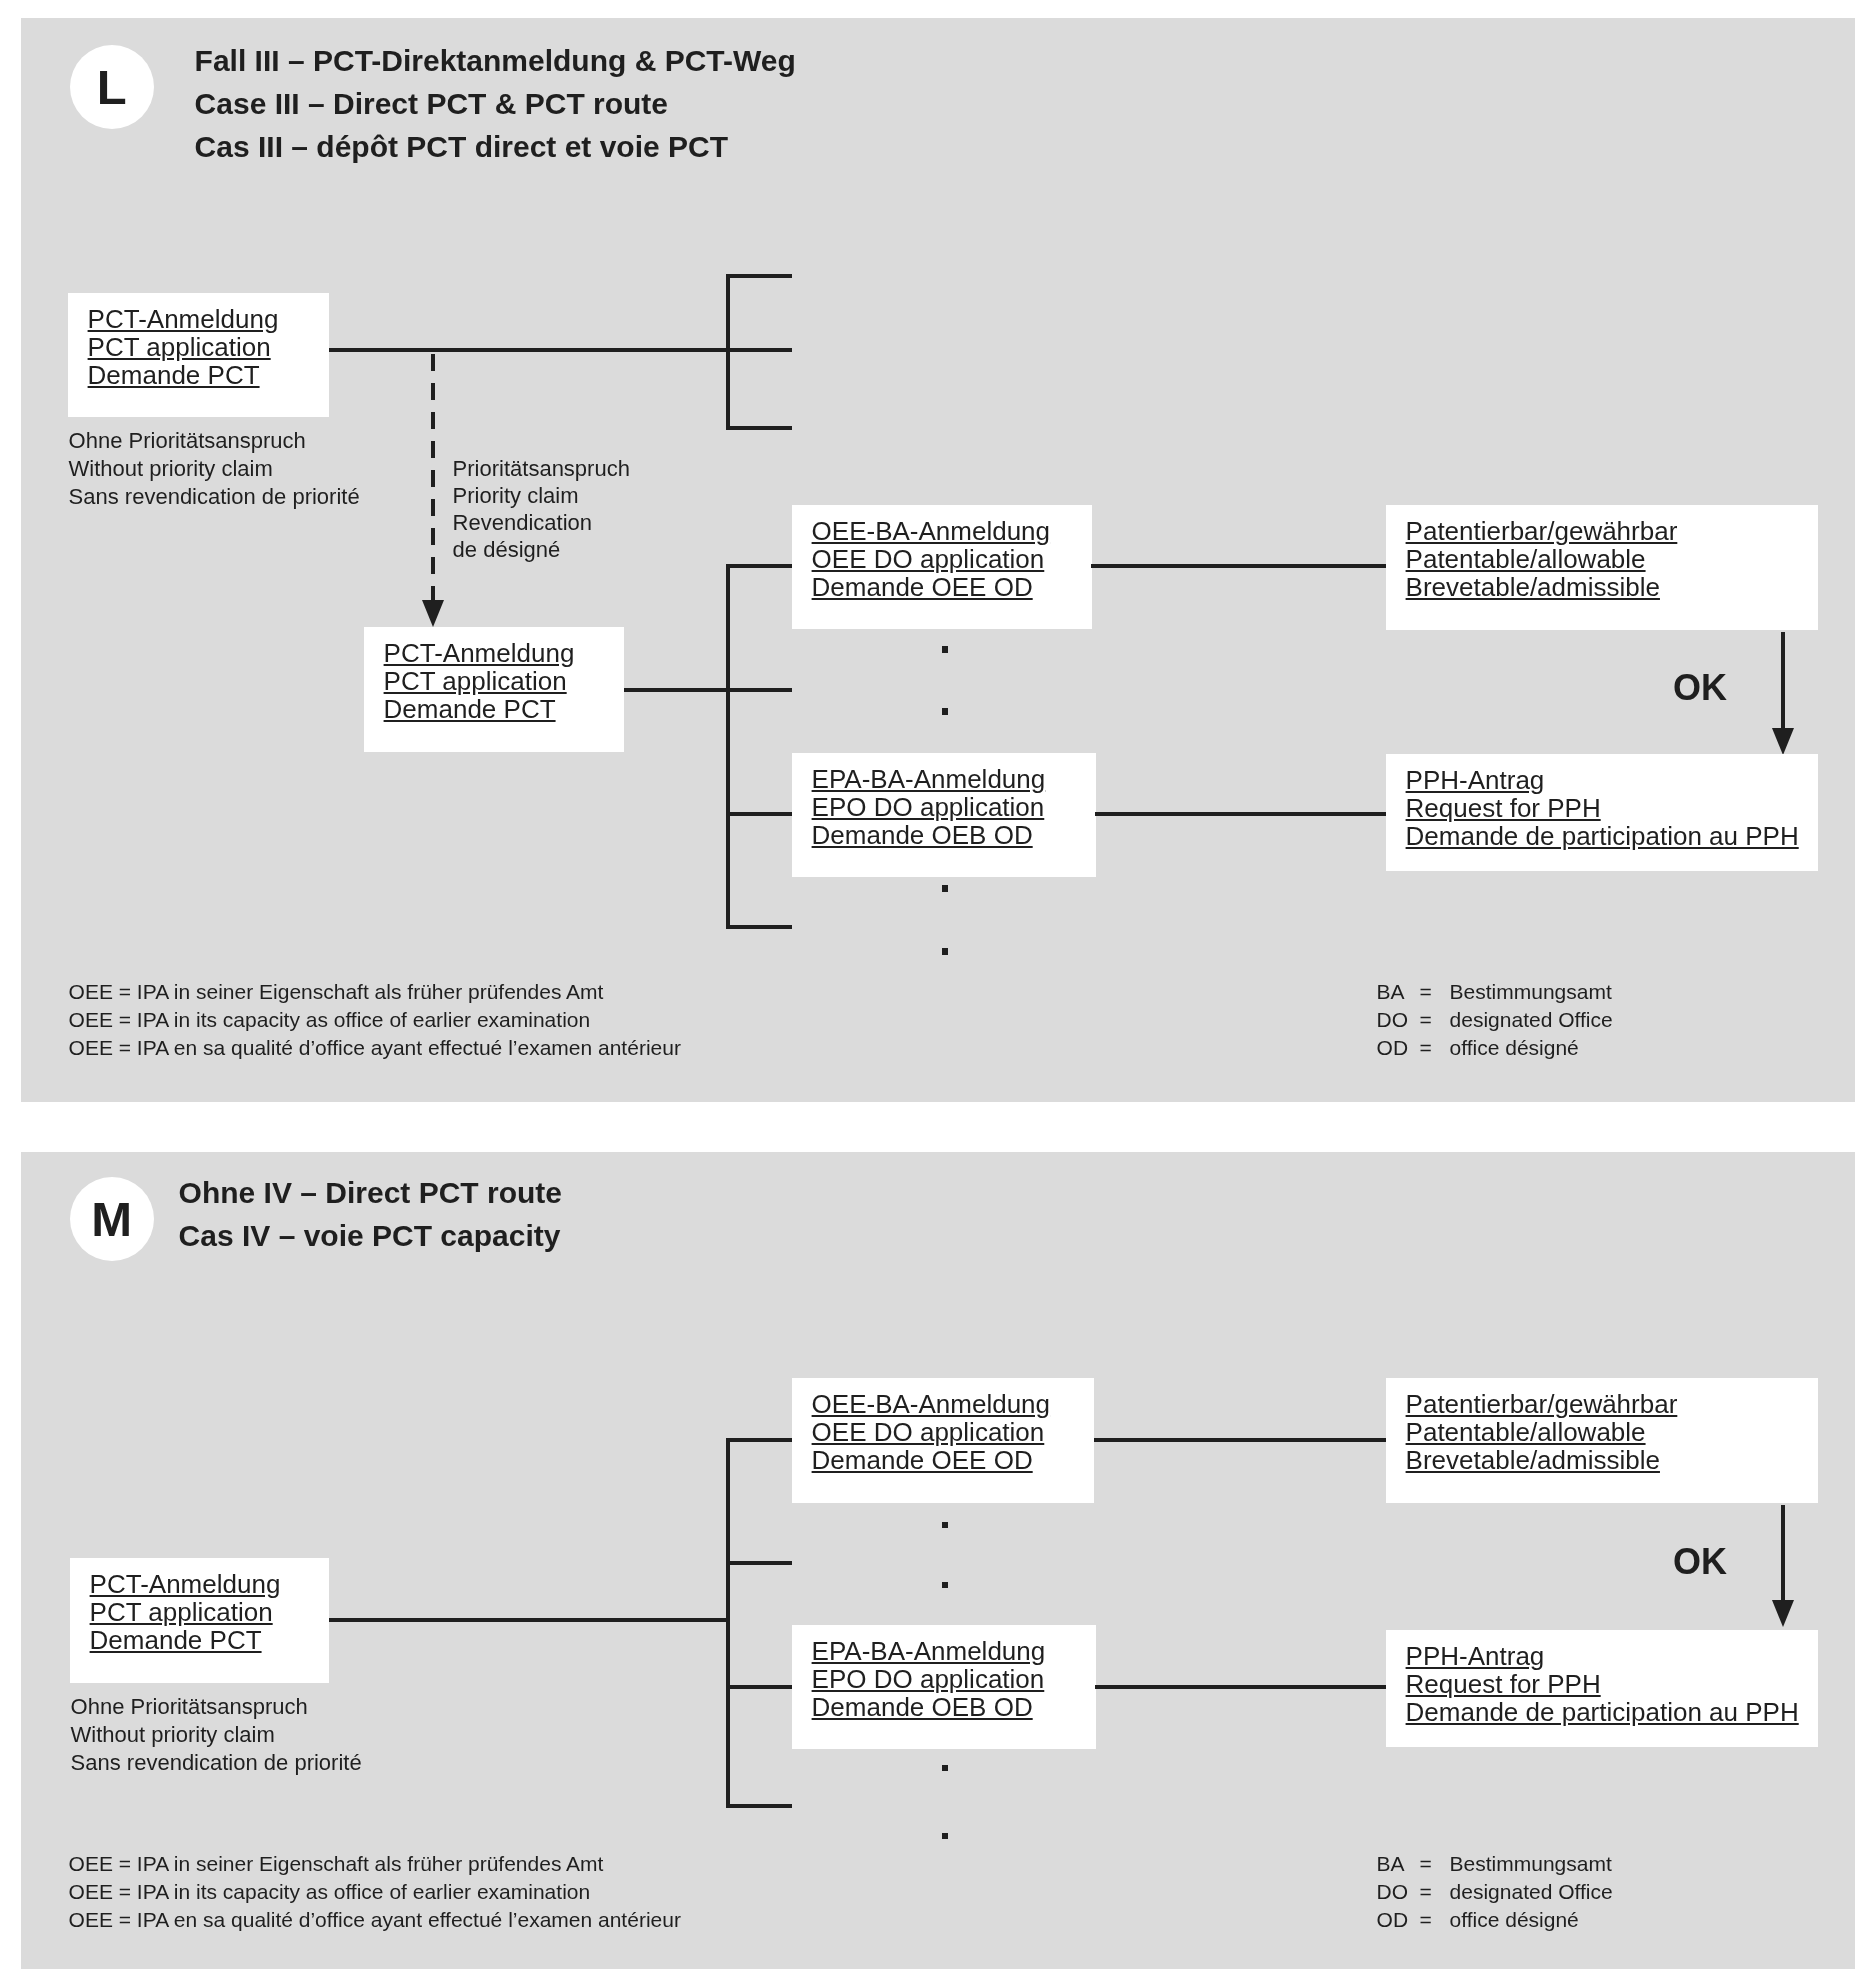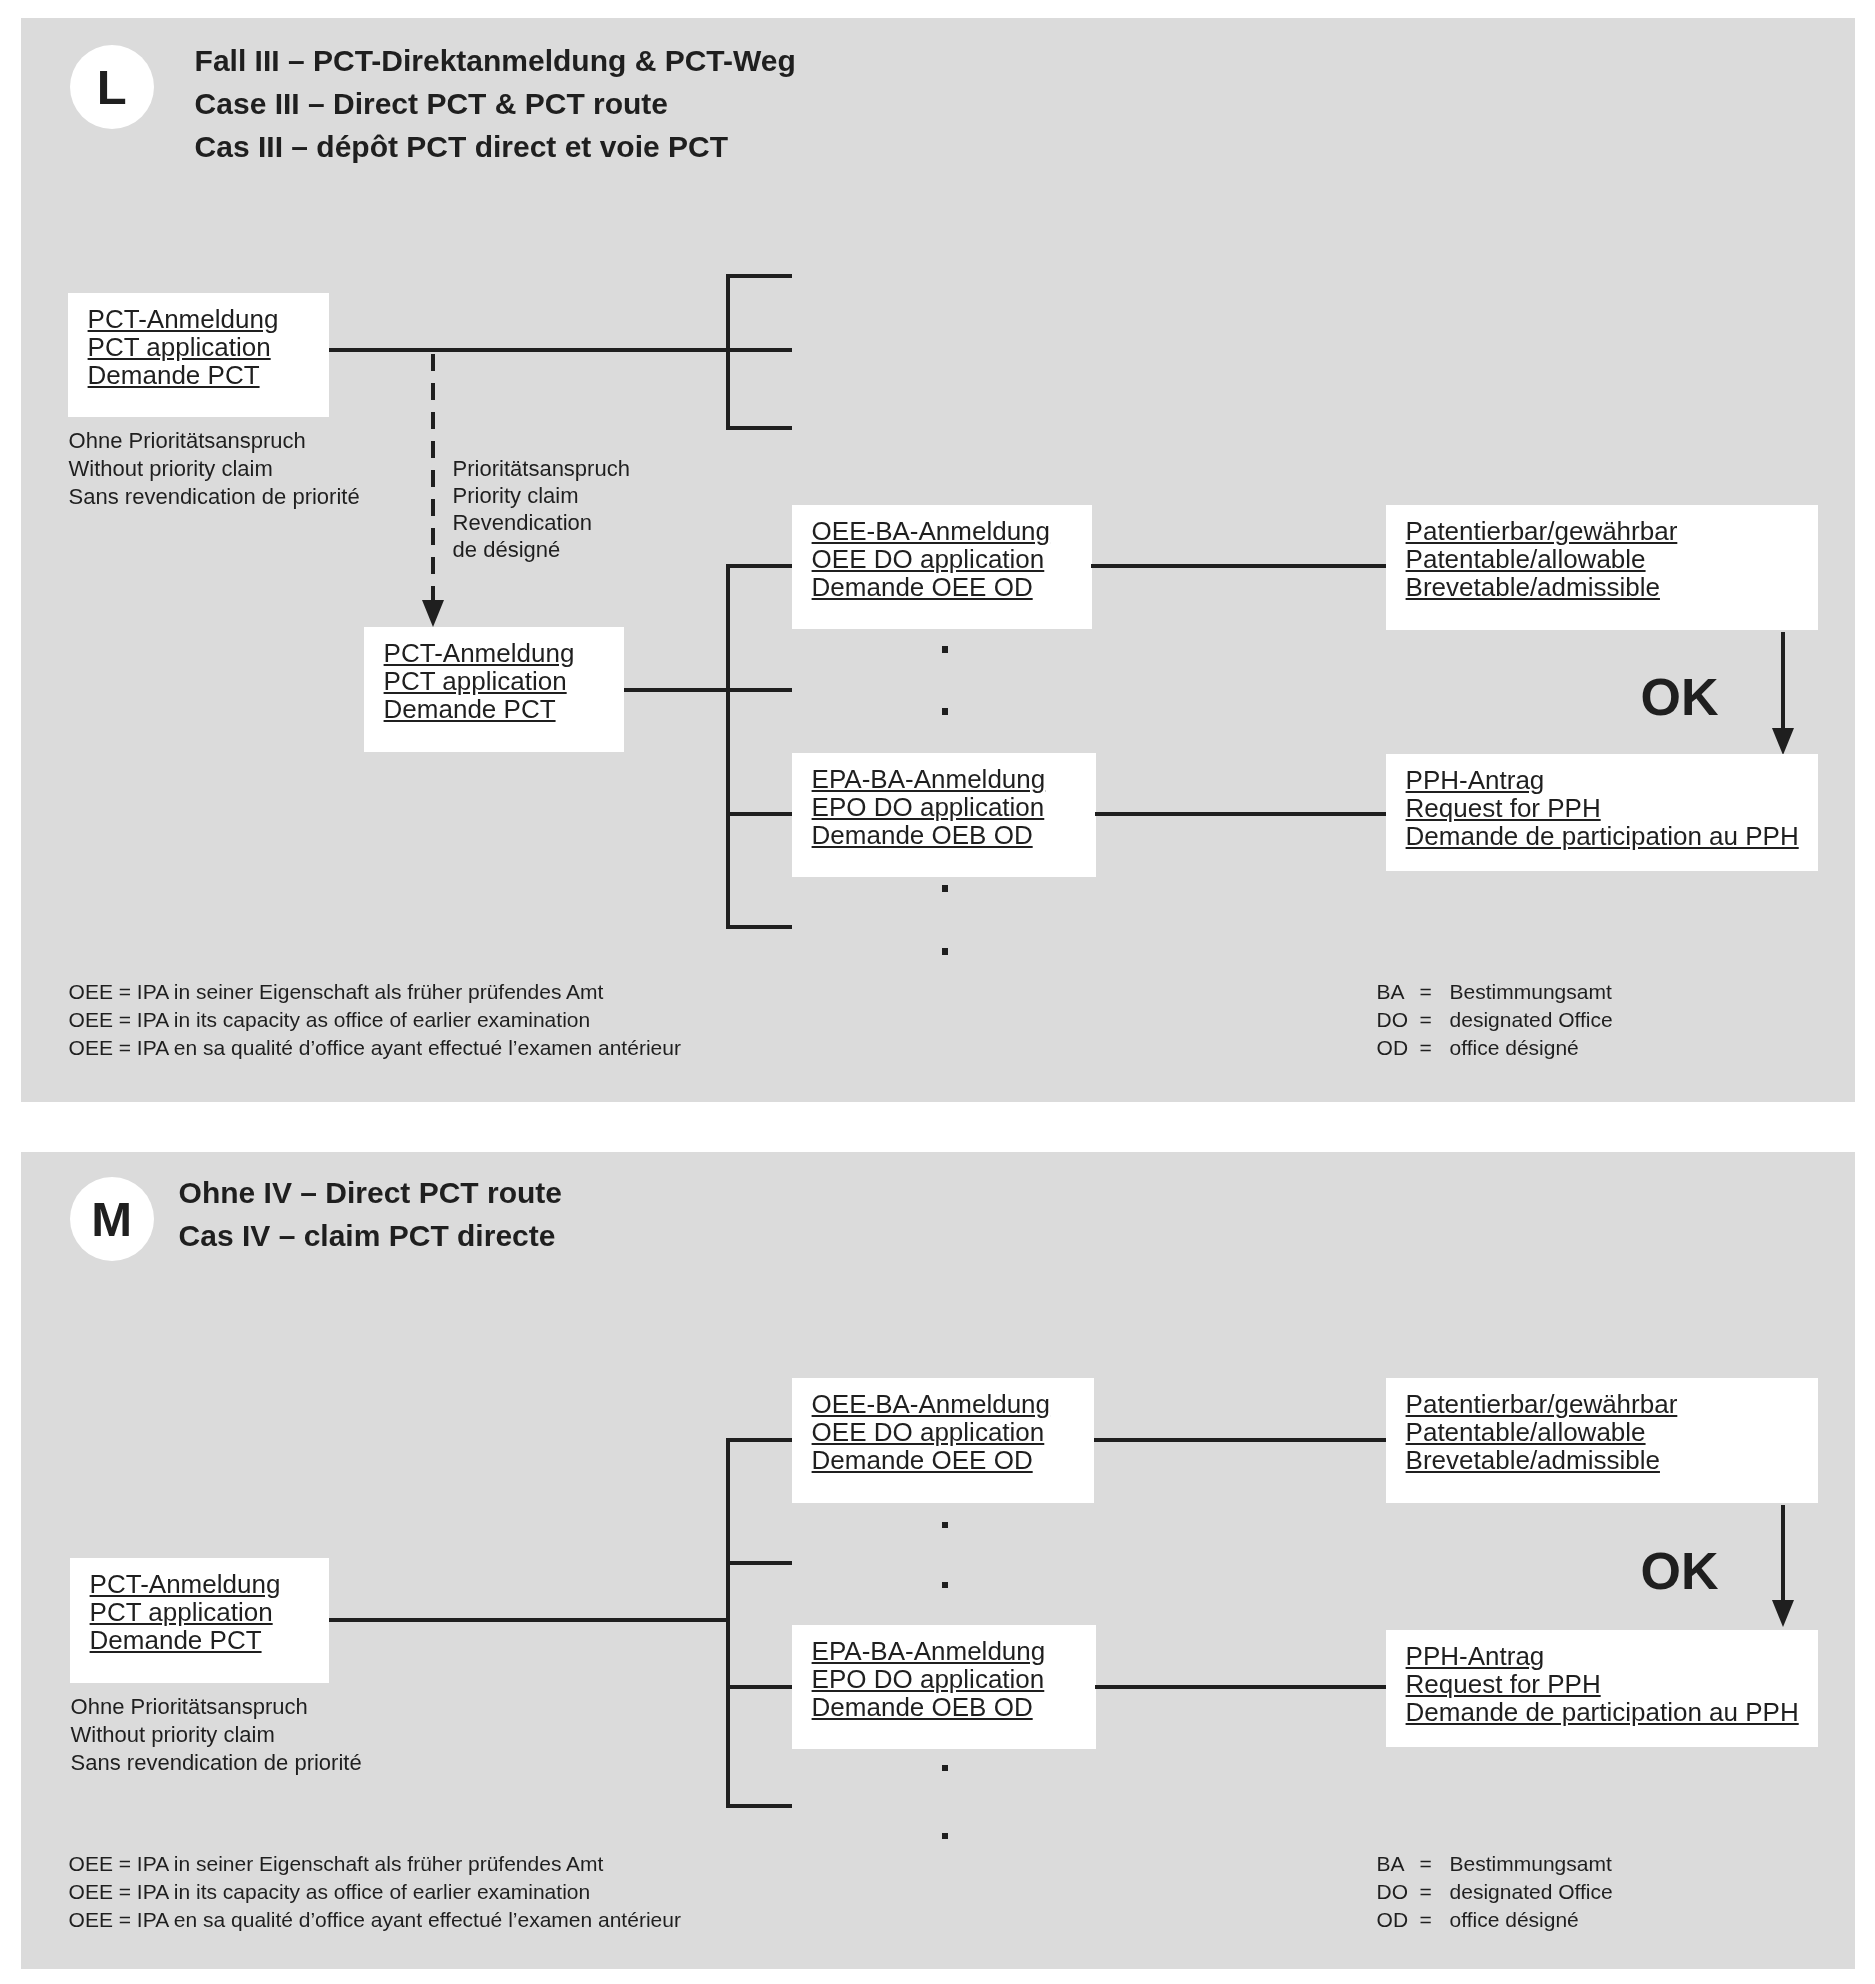--- a/index.html
+++ b/index.html
@@ -24,21 +24,21 @@
   .footgrid{position:absolute;font-size:21px;line-height:28px;display:grid;
             grid-template-columns:43px 30px auto;white-space:nowrap;}
   .hline{position:absolute;height:4.1px;background:#1f1f1f;}
   .vline{position:absolute;width:4.1px;background:#1f1f1f;}
   .vdash{position:absolute;width:4.1px;
          background:repeating-linear-gradient(to bottom,#1f1f1f 0 17.4px,rgba(0,0,0,0) 17.4px 29px);}
   .arrowhead-down{position:absolute;width:0;height:0;
          border-left:11px solid transparent;border-right:11px solid transparent;
          border-top:27.4px solid #1f1f1f;}
   .dot{position:absolute;width:6.4px;height:6.4px;background:#1f1f1f;}
-  .ok{position:absolute;font-weight:bold;font-size:52px;text-align:left;width:119px;white-space:nowrap;}
+  .ok{position:absolute;font-weight:bold;font-size:36px;text-align:center;width:119px;white-space:nowrap;}
   .line-el{line-height:inherit;}
 </style>
 </head>
 <body>
 
 <div class="panel" style="left:20.6px;top:18.3px;width:1834px;height:1084px;">
 
   <div class="badge" style="left:49px;top:26.5px;">
     <span>L</span>
   </div>
@@ -146,21 +146,21 @@
 </div>
 
 <div class="panel" style="left:20.6px;top:1152px;width:1834px;height:817px;">
 
   <div class="badge" style="left:49px;top:25px;">
     <span>M</span>
   </div>
 
   <div class="title" style="left:158px;top:19px;">
     <div class="line-el">Ohne IV – Direct PCT route</div>
-    <div class="line-el">Cas IV – claim PCT directe</div>
+    <div class="line-el">Cas IV – voie PCT capacity</div>
   </div>
 
   <div class="wbox" style="left:49px;top:406px;width:259px;height:125px;">
     <div>PCT-Anmeldung</div>
     <div>PCT application</div>
     <div>Demande PCT</div>
   </div>
 
   <div class="lbl" style="left:50px;top:541px;">
     <div>Ohne Prioritätsanspruch</div>

